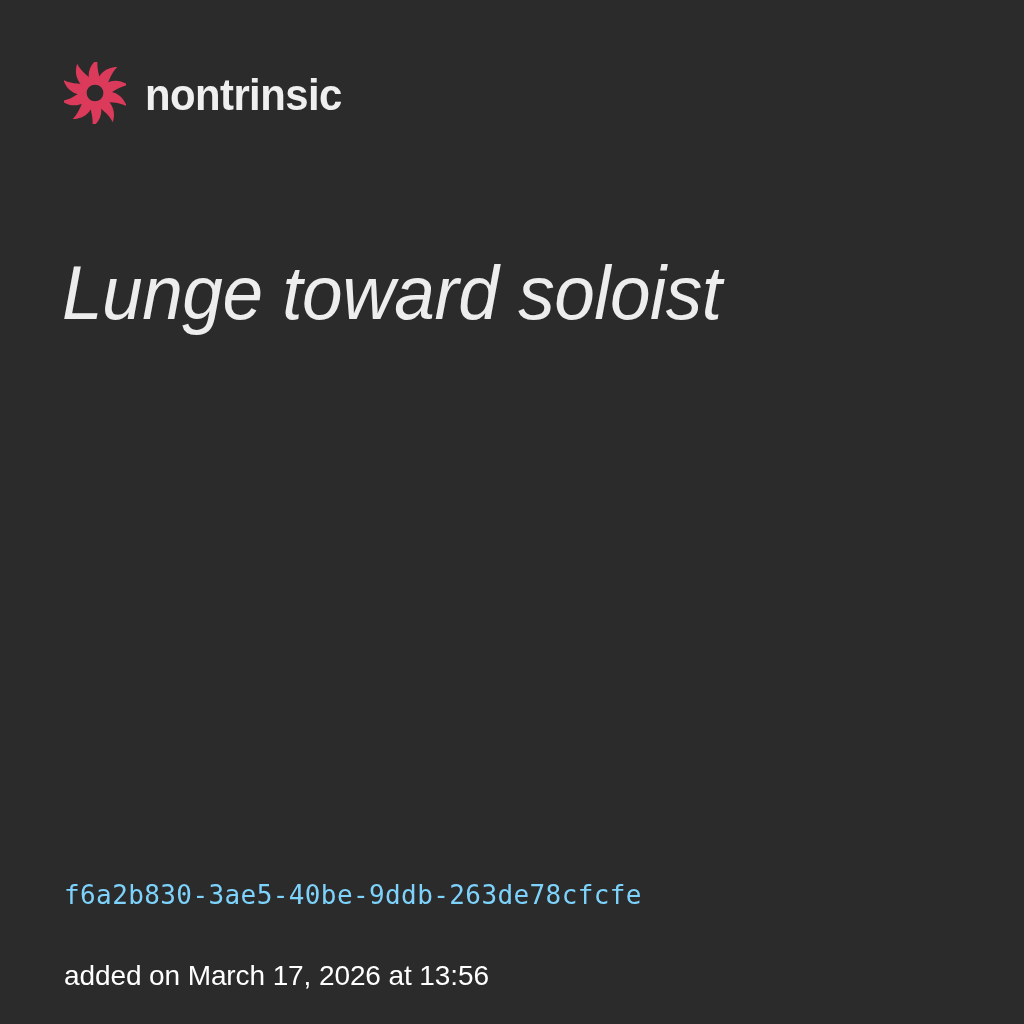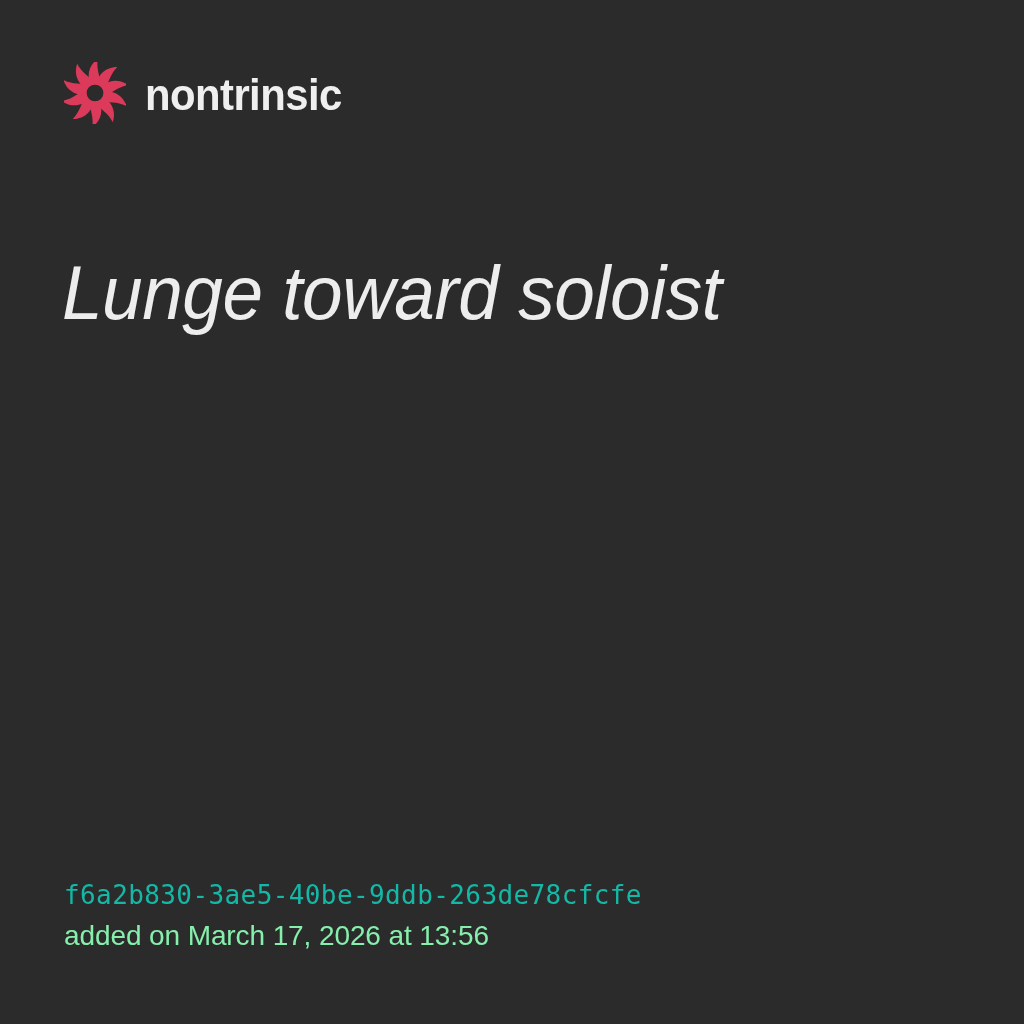--- a/index.html
+++ b/index.html
@@ -82,32 +82,33 @@
     display: flex;
     flex-direction: column;
     gap: 6px;
   }
 
   .meta-uuid {
     font-family: "DejaVu Sans Mono", "Liberation Mono", monospace;
     font-size: 26px;
     line-height: 34px;
     letter-spacing: 0.4px;
-    color: #14b8a6;
+    color: #7dd3fc;
     white-space: nowrap;
   }
 
   .meta-added {
     font-family: "Liberation Sans", sans-serif;
     font-weight: 400;
     font-size: 28px;
     line-height: 36px;
     letter-spacing: -0.1px;
-    color: #86efac;
+    color: #ffffff;
     white-space: nowrap;
+    margin-top: 40px;
   }
 </style>
 </head>
 <body>
 
 <div class="card">
 
   <div class="brand">
     <svg class="brand-mark" viewBox="0 0 100 100" aria-hidden="true">
       <g fill="#dc3a5a">

